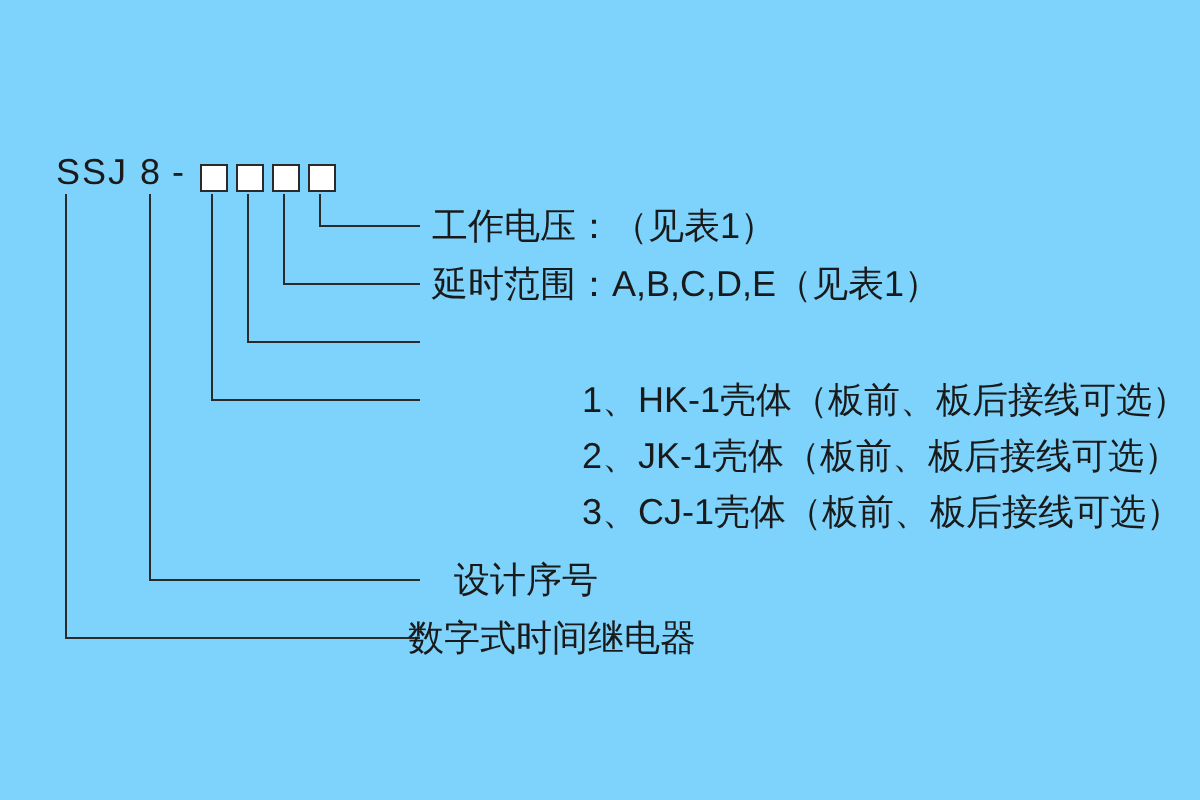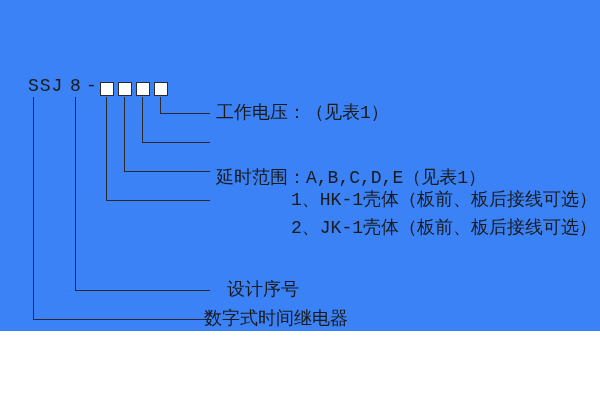--- a/index.html
+++ b/index.html
@@ -3,24 +3,24 @@
   <meta charset="utf-8">
   <style>
     html, body {
       margin: 0;
       padding: 0;
       background: #ffffff;
     }
     .canvas {
       position: relative;
       width: 600px;
-      height: 331px;
-      background: #3b82f6;
+      height: 400px;
+      background: #7dd3fc;
       overflow: hidden;
-      font-family: Liberation Mono, monospace;
+      font-family: Liberation Sans, sans-serif;
       color: #1a1a1a;
     }
     .model-part {
       position: absolute;
       top: 76px;
       font-size: 18px;
       line-height: 20px;
       letter-spacing: 1px;
       color: #1a1a1a;
       white-space: nowrap;
@@ -53,21 +53,21 @@
       shape-rendering: crispEdges;
     }
     .callout {
       position: absolute;
       font-size: 18px;
       line-height: 18px;
       white-space: nowrap;
       color: #1a1a1a;
     }
     .co-voltage    { left: 216px; top: 104px; }
-    .co-delay      { left: 216px; top: 133px; margin-top: 36px; }
+    .co-delay      { left: 216px; top: 133px; }
     .co-power      { left: 216px; top: 162px; }
     .co-structure  { left: 216px; top: 191px; }
     .co-struct-1   { left: 291px; top: 191px; }
     .co-struct-2   { left: 291px; top: 219px; text-align: right; }
     .co-struct-3   { left: 291px; top: 247px; }
     .co-serial     { left: 227px; top: 281px; }
     .co-product    { left: 204px; top: 310px; }
   </style>
 </head>
 <body>
@@ -95,18 +95,19 @@
   <span class="callout co-voltage">工作电压：（见表1）</span>
 
   <span class="callout co-delay">延时范围：A,B,C,D,E（见表1）</span>
 
 
 
   <span class="callout co-struct-1">1、HK-1壳体（板前、板后接线可选）</span>
 
   <span class="callout co-struct-2">2、JK-1壳体（板前、板后接线可选）</span>
 
+  <span class="callout co-struct-3">3、CJ-1壳体（板前、板后接线可选）</span>
 
   <span class="callout co-serial">设计序号</span>
 
   <span class="callout co-product">数字式时间继电器</span>
 
 </div>
 
 </body></html>

